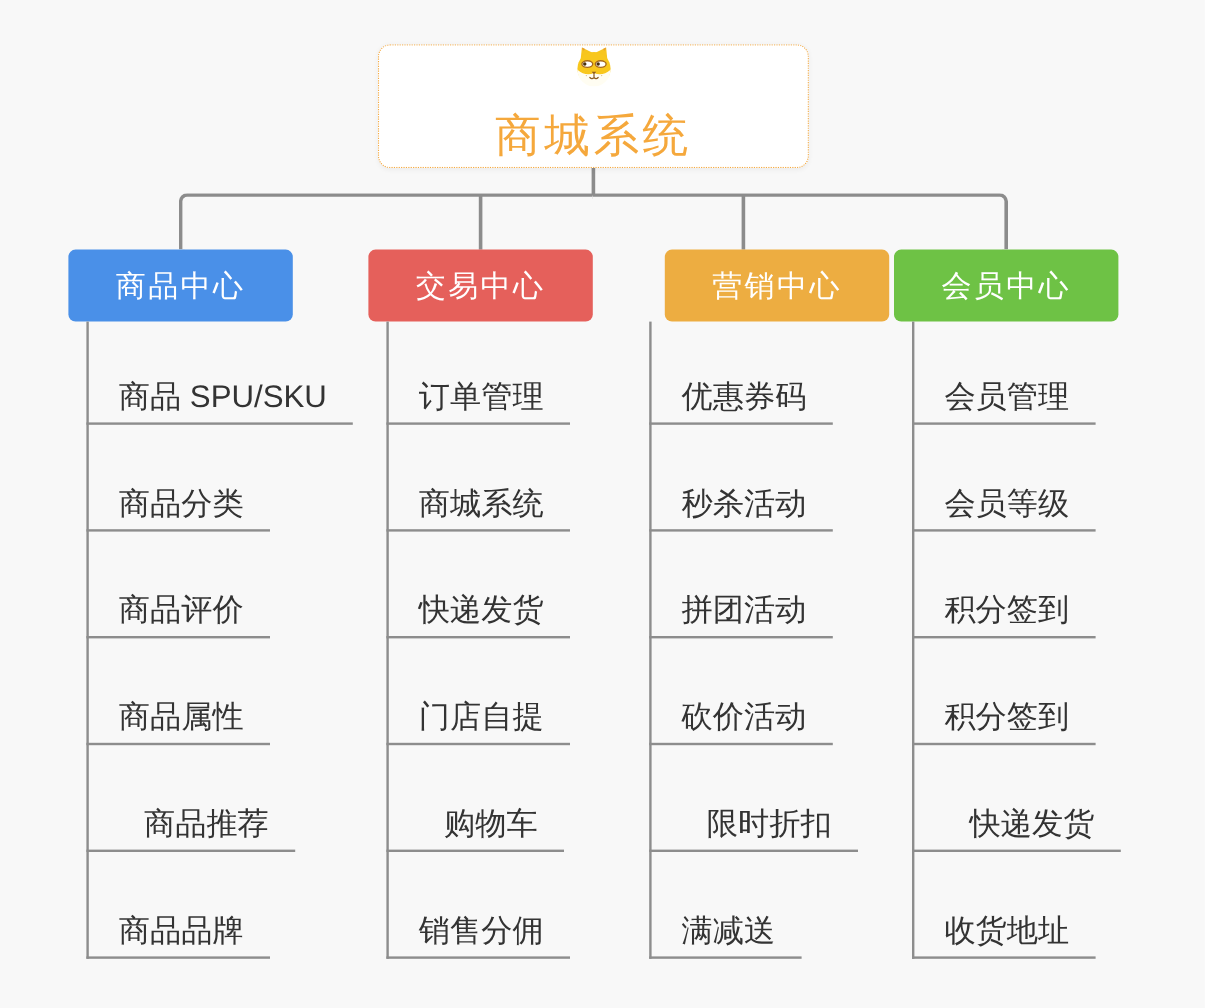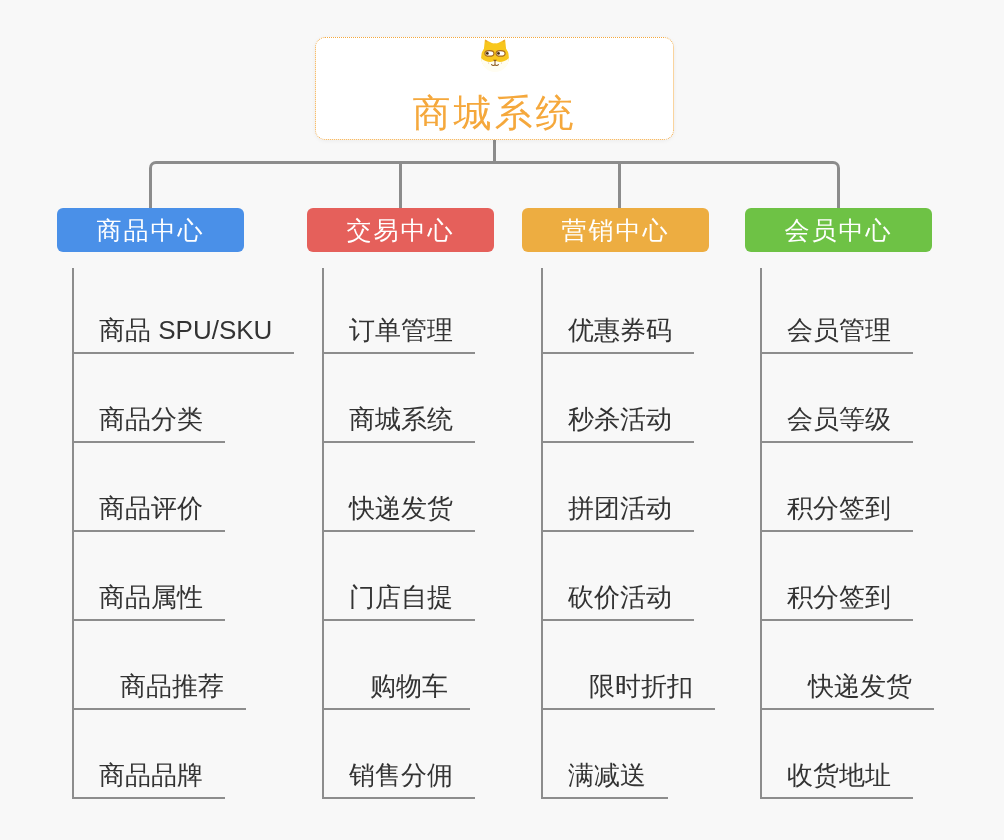--- a/index.html
+++ b/index.html
@@ -26,25 +26,25 @@
     position:absolute; left:494px; top:161px; width:346px; height:47px;
     border-right:3px solid #8c8c8c; border-top:3px solid #8c8c8c;
     border-top-right-radius:7px; box-sizing:border-box;
   }
   .stem  { position:absolute; left:493px; top:139px; width:3px; height:24px; background:#8c8c8c; }
   .drop  { position:absolute; top:163px; width:3px; height:45px; background:#8c8c8c; }
   .drop-2 { left:399px; }
   .drop-3 { left:618px; }
   
   .branch-box {
-    position:absolute; top:208px; width:187px; height:44px; border-radius:6px;
+    position:absolute; top:208px; width:187px; height:60px; border-radius:6px;
     display:flex; align-items:center; justify-content:center;
     color:#ffffff; font-size:25px; letter-spacing:2px; cursor:pointer;
   }
-  .bx-0 { left:57px; }  .bx-1 { left:307px; }  .bx-2 { left:522px; }  .bx-3 { left:745px; }
+  .bx-0 { left:57px; }  .bx-1 { left:307px; }  .bx-2 { left:554px; }  .bx-3 { left:745px; }
   
   .col-line { position:absolute; top:268px; width:2px; height:531px; background:#8d8d8d; }
   .cl-0 { left:72px; } .cl-1 { left:322px; } .cl-2 { left:541px; } .cl-3 { left:760px; }
   .child {
     position:absolute; font-size:26px; color:#333333; line-height:26px;
     padding:0 22px 9px 27px; border-bottom:2px solid #8d8d8d;
     white-space:nowrap; cursor:pointer;
   }
   .cx-0 { left:72px; } .cx-1 { left:322px; } .cx-2 { left:541px; } .cx-3 { left:760px; }
   .r-0 { top:317px; } .r-1 { top:406px; } .r-2 { top:495px; }

